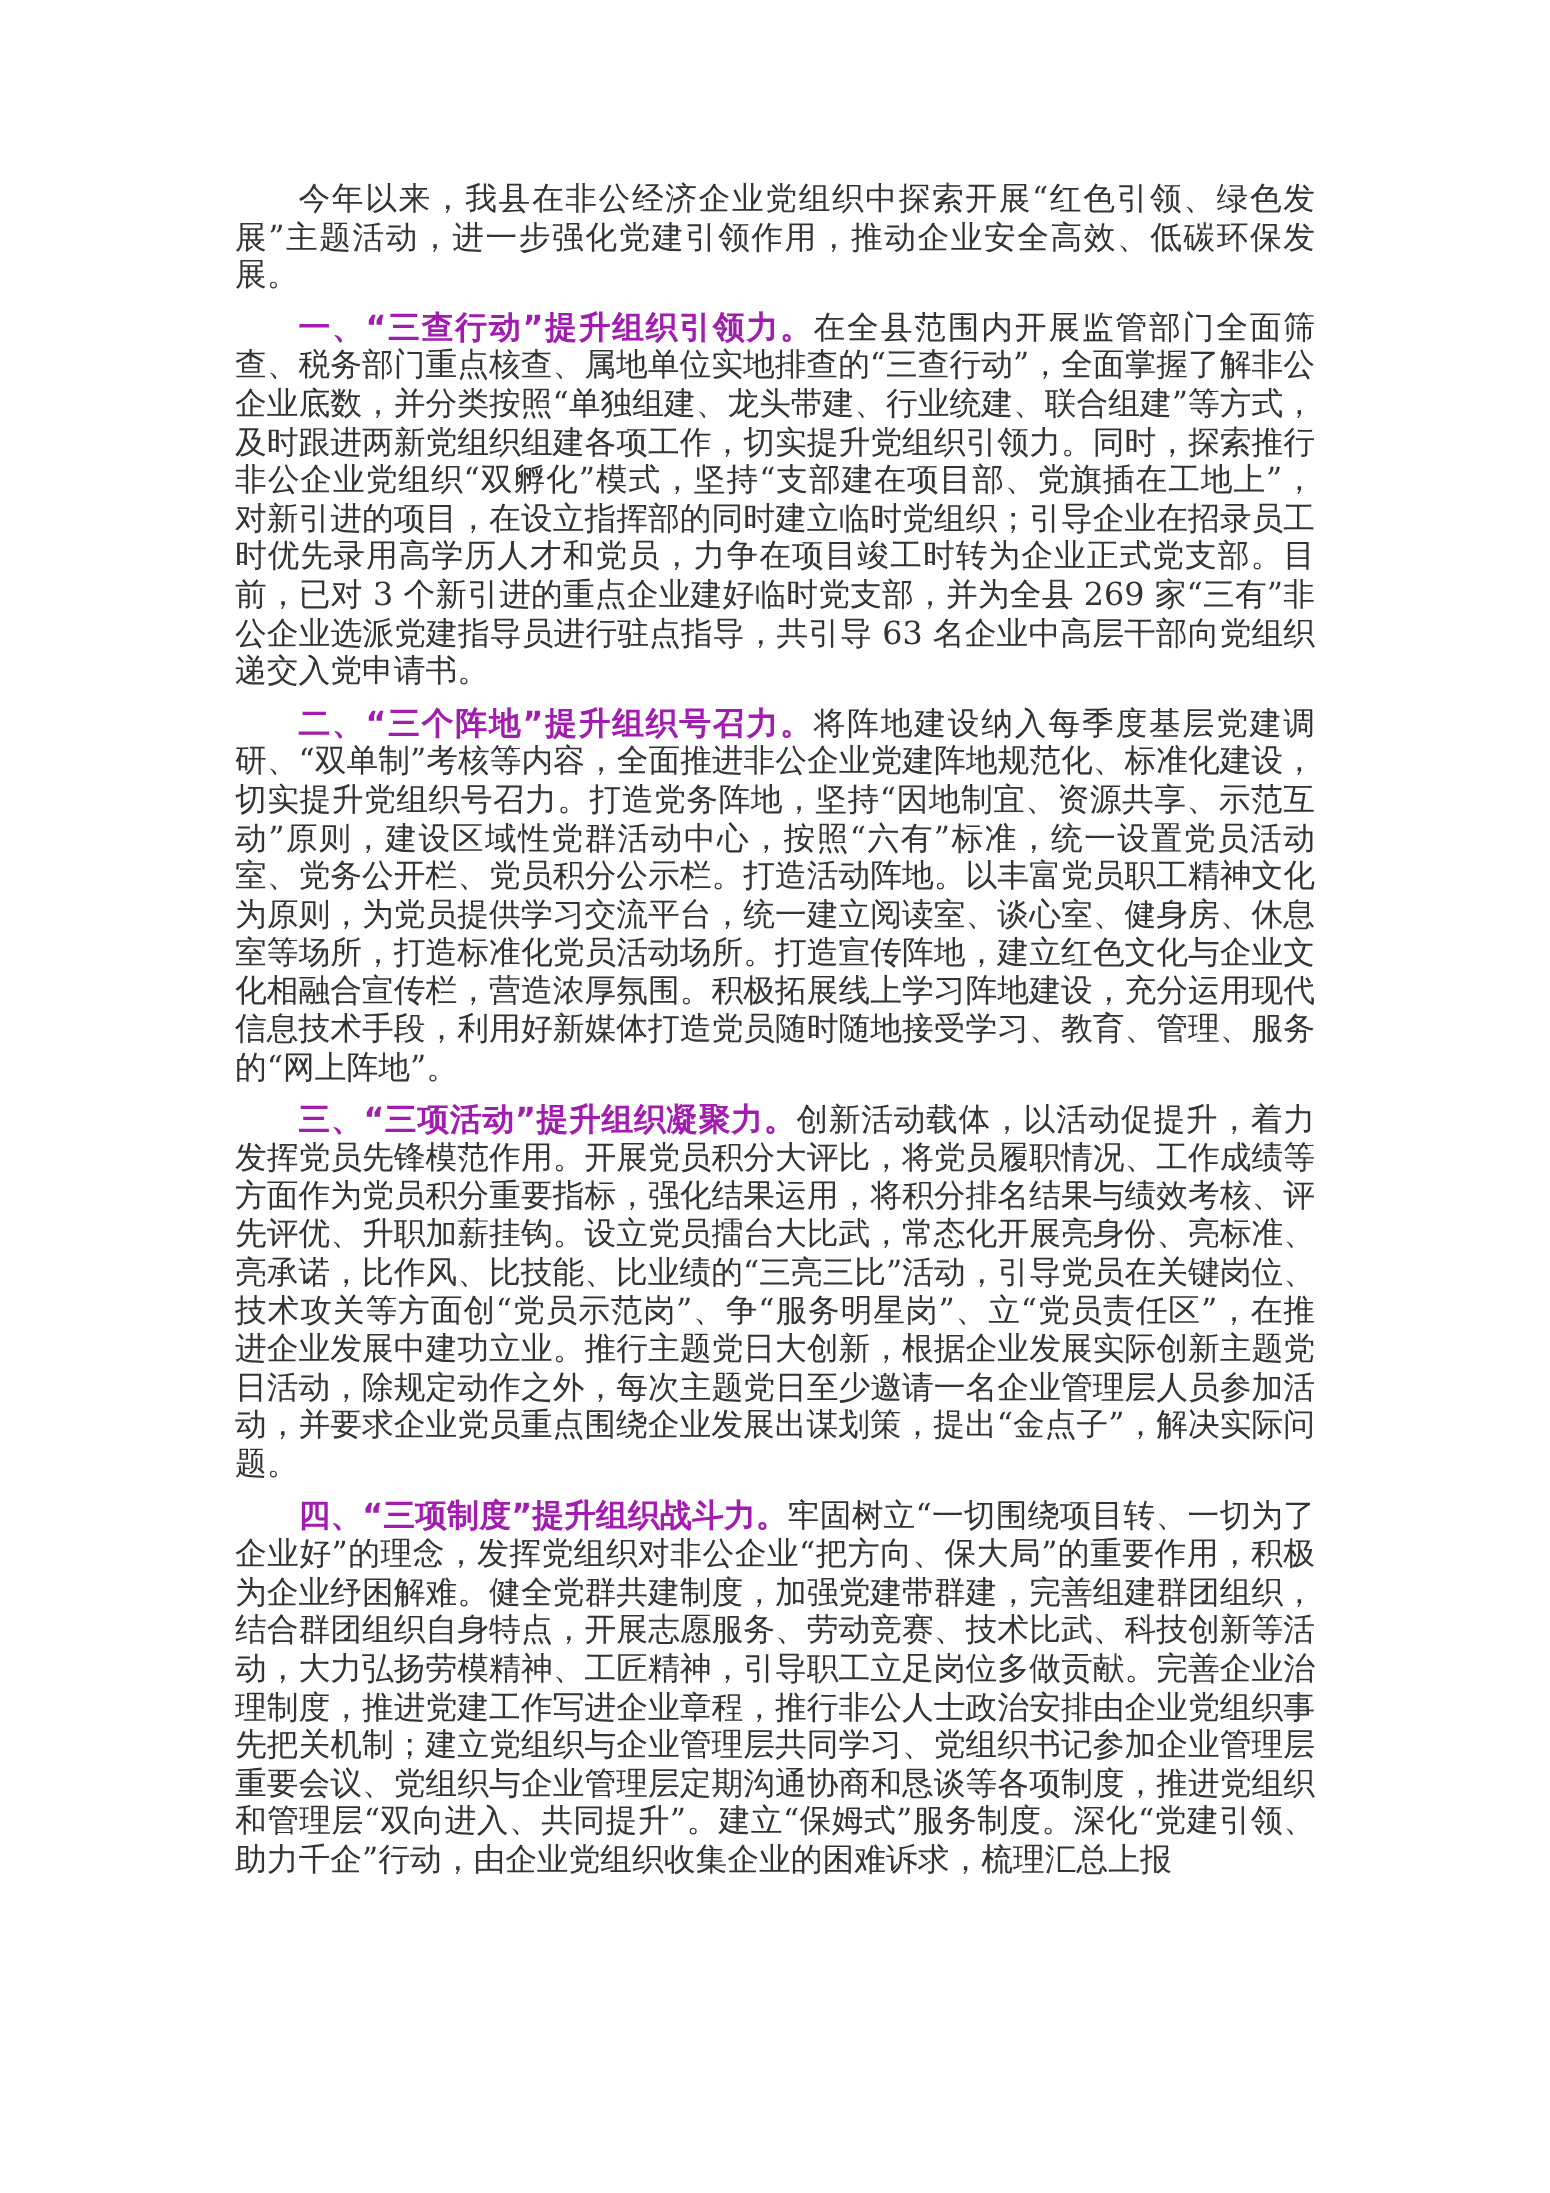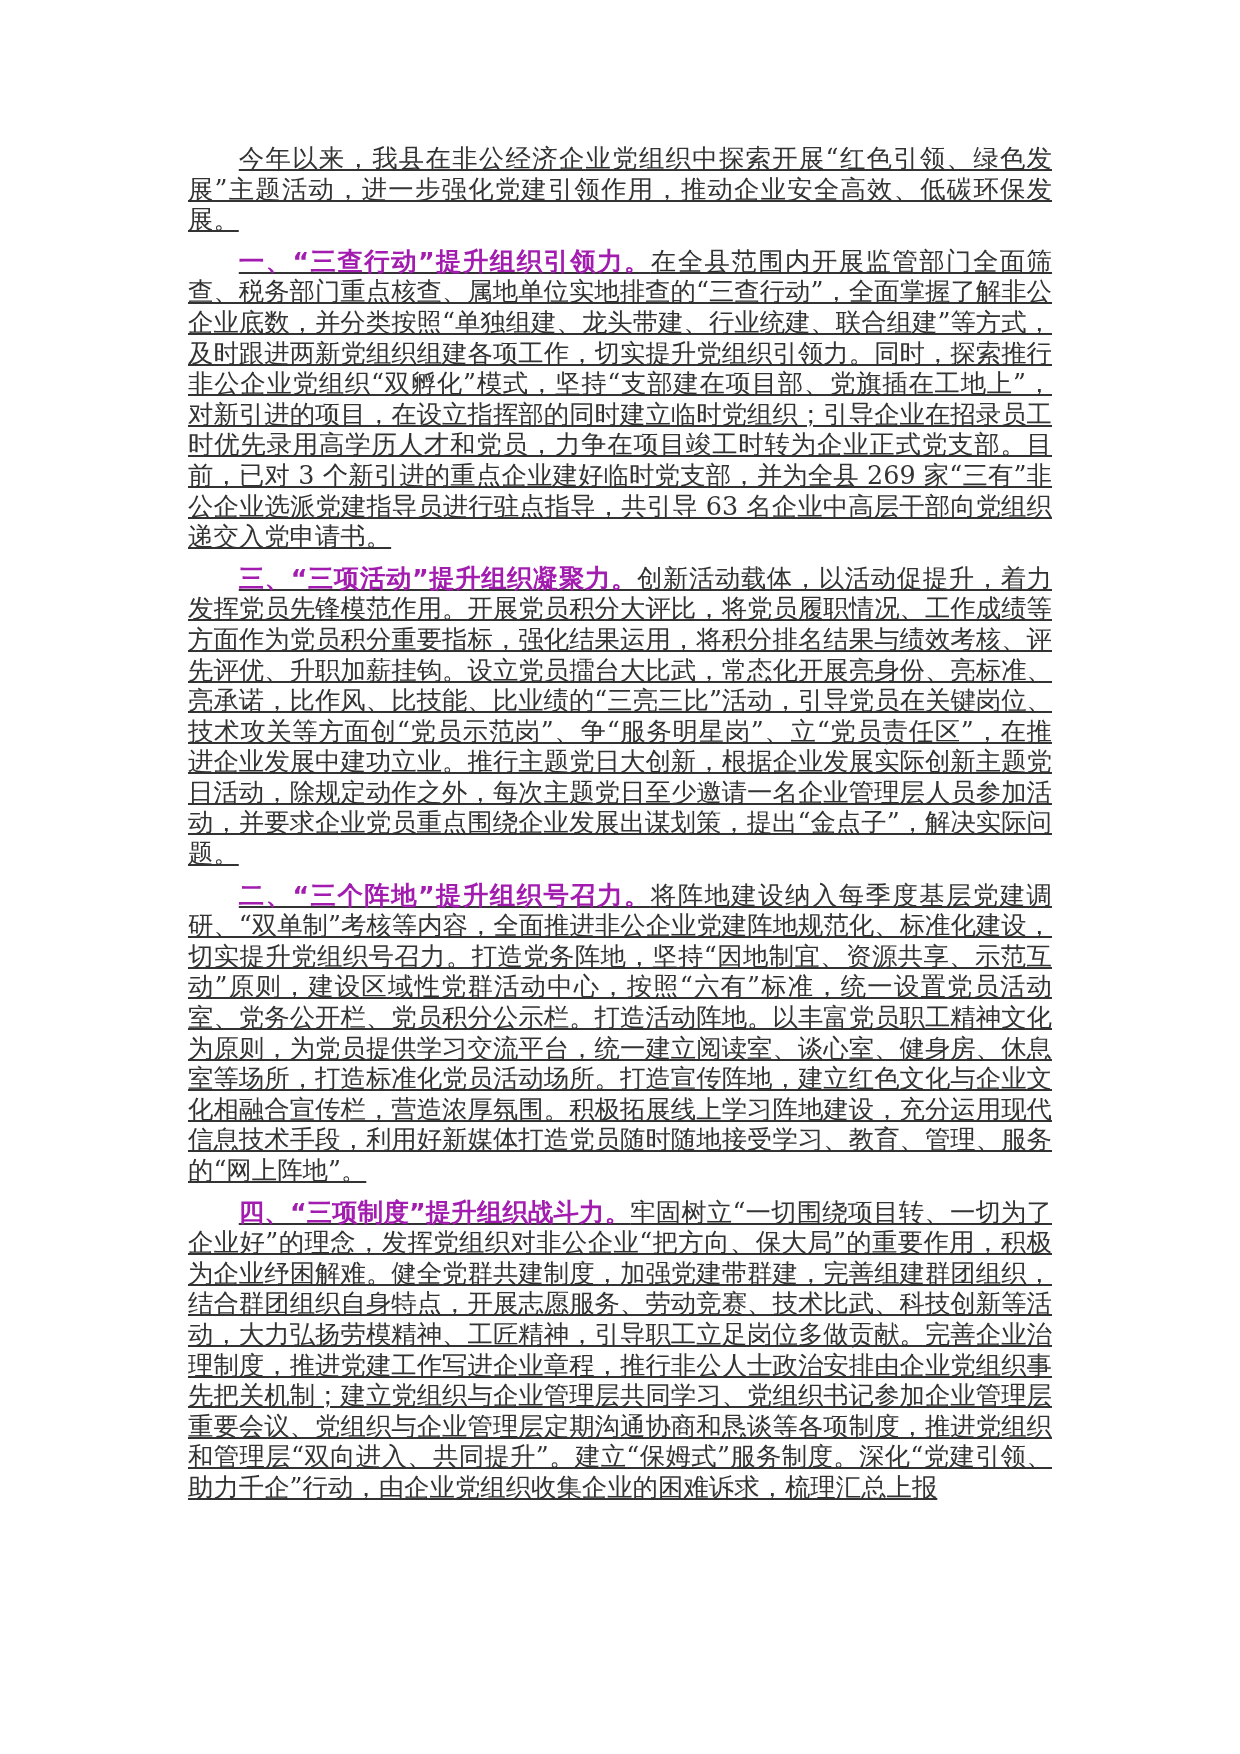--- a/index.html
+++ b/index.html
@@ -17,39 +17,38 @@
     position: absolute;
     left: 188px;
     top: 143px;
     width: 864px;
     color: #333333;
     font-family: "DejaVu Serif", "Liberation Serif", serif;
     font-size: 25.4px;
     line-height: 30.6px;
     text-align: justify;
     text-justify: inter-character;
-    text-decoration: underline;
   }
   .para {
     margin: 0 0 11px 0;
     text-indent: 2em;
     word-break: break-all;
   }
   .heading {
     font-weight: bold;
     color: #a21caf;
     font-family: "DejaVu Sans", "Liberation Sans", sans-serif;
   }
 </style>
 </head>
 <body>
 
 <div class="page">
   <p class="para"><span>今年以来，我县在非公经济企业党组织中探索开展“红色引领、绿色发展”主题活动，进一步强化党建引领作用，推动企业安全高效、低碳环保发展。</span></p>
 
   <p class="para"><span class="heading">一、“三查行动”提升组织引领力。</span><span>在全县范围内开展监管部门全面筛查、税务部门重点核查、属地单位实地排查的“三查行动”，全面掌握了解非公企业底数，并分类按照“单独组建、龙头带建、行业统建、联合组建”等方式，及时跟进两新党组织组建各项工作，切实提升党组织引领力。同时，探索推行非公企业党组织“双孵化”模式，坚持“支部建在项目部、党旗插在工地上”，对新引进的项目，在设立指挥部的同时建立临时党组织；引导企业在招录员工时优先录用高学历人才和党员，力争在项目竣工时转为企业正式党支部。目前，已对 3 个新引进的重点企业建好临时党支部，并为全县 269 家“三有”非公企业选派党建指导员进行驻点指导，共引导 63 名企业中高层干部向党组织递交入党申请书。</span></p>
 
+  <p class="para"><span class="heading">二、“三个阵地”提升组织号召力。</span><span>将阵地建设纳入每季度基层党建调研、“双单制”考核等内容，全面推进非公企业党建阵地规范化、标准化建设，切实提升党组织号召力。打造党务阵地，坚持“因地制宜、资源共享、示范互动”原则，建设区域性党群活动中心，按照“六有”标准，统一设置党员活动室、党务公开栏、党员积分公示栏。打造活动阵地。以丰富党员职工精神文化为原则，为党员提供学习交流平台，统一建立阅读室、谈心室、健身房、休息室等场所，打造标准化党员活动场所。打造宣传阵地，建立红色文化与企业文化相融合宣传栏，营造浓厚氛围。积极拓展线上学习阵地建设，充分运用现代信息技术手段，利用好新媒体打造党员随时随地接受学习、教育、管理、服务的“网上阵地”。</span></p>
+
   <p class="para"><span class="heading">三、“三项活动”提升组织凝聚力。</span><span>创新活动载体，以活动促提升，着力发挥党员先锋模范作用。开展党员积分大评比，将党员履职情况、工作成绩等方面作为党员积分重要指标，强化结果运用，将积分排名结果与绩效考核、评先评优、升职加薪挂钩。设立党员擂台大比武，常态化开展亮身份、亮标准、亮承诺，比作风、比技能、比业绩的“三亮三比”活动，引导党员在关键岗位、技术攻关等方面创“党员示范岗”、争“服务明星岗”、立“党员责任区”，在推进企业发展中建功立业。推行主题党日大创新，根据企业发展实际创新主题党日活动，除规定动作之外，每次主题党日至少邀请一名企业管理层人员参加活动，并要求企业党员重点围绕企业发展出谋划策，提出“金点子”，解决实际问题。</span></p>
-
-  <p class="para"><span class="heading">二、“三个阵地”提升组织号召力。</span><span>将阵地建设纳入每季度基层党建调研、“双单制”考核等内容，全面推进非公企业党建阵地规范化、标准化建设，切实提升党组织号召力。打造党务阵地，坚持“因地制宜、资源共享、示范互动”原则，建设区域性党群活动中心，按照“六有”标准，统一设置党员活动室、党务公开栏、党员积分公示栏。打造活动阵地。以丰富党员职工精神文化为原则，为党员提供学习交流平台，统一建立阅读室、谈心室、健身房、休息室等场所，打造标准化党员活动场所。打造宣传阵地，建立红色文化与企业文化相融合宣传栏，营造浓厚氛围。积极拓展线上学习阵地建设，充分运用现代信息技术手段，利用好新媒体打造党员随时随地接受学习、教育、管理、服务的“网上阵地”。</span></p>
 
   <p class="para"><span class="heading">四、“三项制度”提升组织战斗力。</span><span>牢固树立“一切围绕项目转、一切为了企业好”的理念，发挥党组织对非公企业“把方向、保大局”的重要作用，积极为企业纾困解难。健全党群共建制度，加强党建带群建，完善组建群团组织，结合群团组织自身特点，开展志愿服务、劳动竞赛、技术比武、科技创新等活动，大力弘扬劳模精神、工匠精神，引导职工立足岗位多做贡献。完善企业治理制度，推进党建工作写进企业章程，推行非公人士政治安排由企业党组织事先把关机制；建立党组织与企业管理层共同学习、党组织书记参加企业管理层重要会议、党组织与企业管理层定期沟通协商和恳谈等各项制度，推进党组织和管理层“双向进入、共同提升”。建立“保姆式”服务制度。深化“党建引领、助力千企”行动，由企业党组织收集企业的困难诉求，梳理汇总上报</span></p>
 </div>
 
 </body></html>

